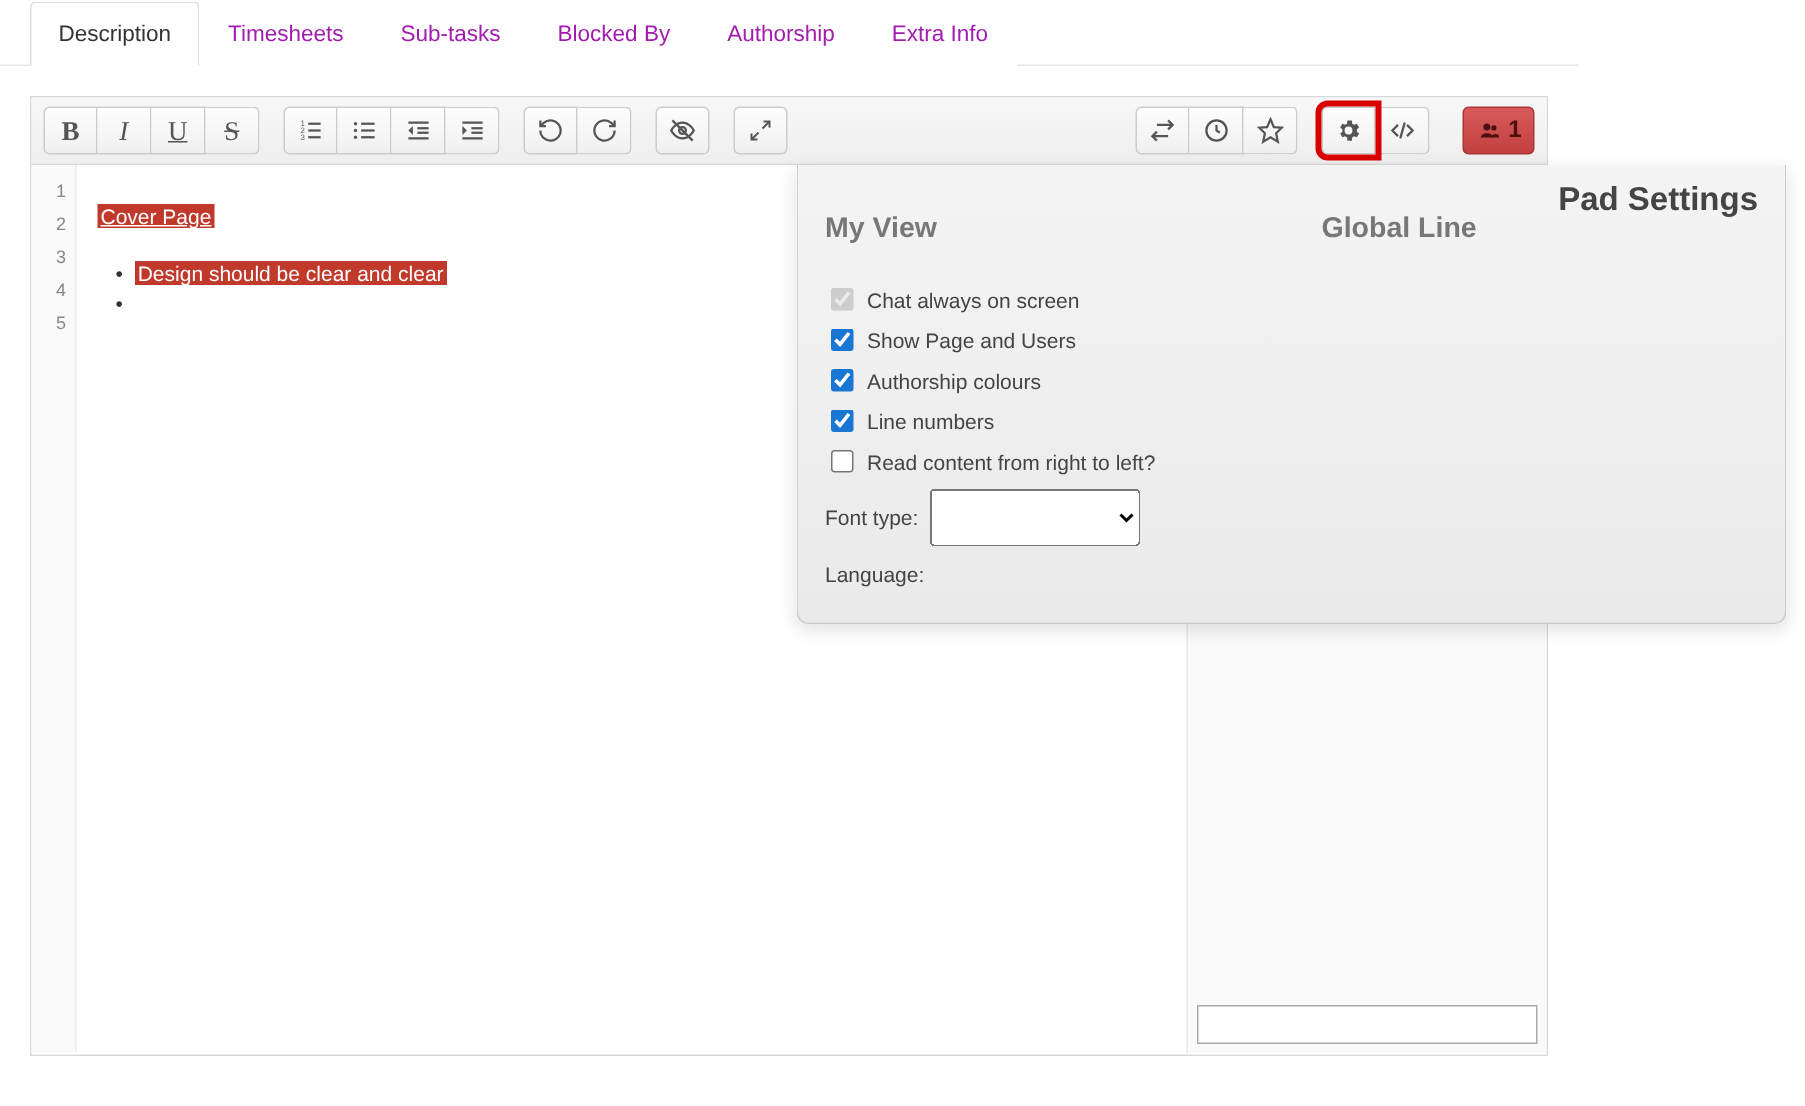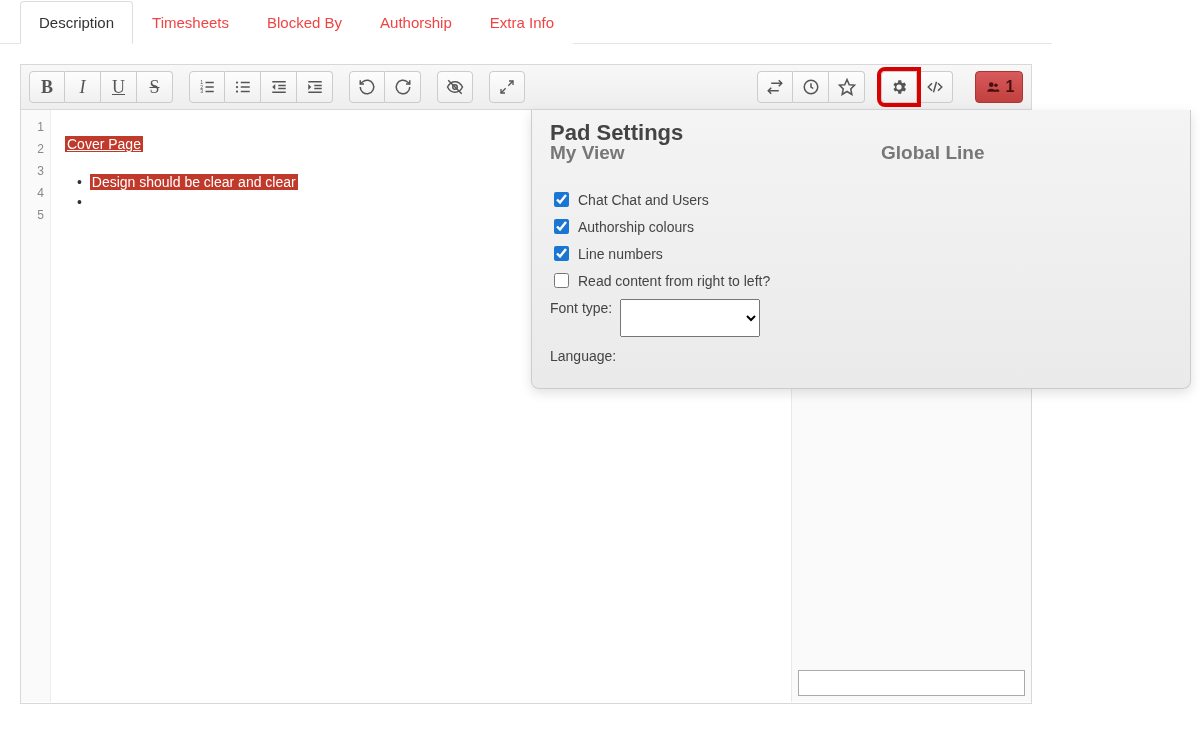--- a/index.html
+++ b/index.html
@@ -17,21 +17,21 @@
   }
   
   .tabs-row {
     padding: 0 20px;
     border-bottom: 1px solid #e5e5e5;
     display: flex;
   }
   .tab {
     padding: 12px 18px;
     font-size: 15px;
-    color: #ef4444;
+    color: #a21caf;
     border: 1px solid transparent;
     border-bottom: none;
     cursor: pointer;
     position: relative;
     top: 1px;
     background: #fff;
   }
   .tab.active {
     border-color: #ddd;
     border-bottom: 1px solid #fff;
@@ -161,40 +161,42 @@
     border-radius: 0 0 8px 8px;
     box-shadow: 0 4px 12px rgba(0,0,0,0.12);
     padding: 14px 18px 18px;
     z-index: 5;
   }
   .settings-popover h2 {
     margin: 0 0 2px;
     font-size: 22px;
     color: #444;
     font-weight: 700;
+    text-align: right;
   }
   .settings-cols { display: flex; gap: 40px; }
   .settings-col { flex: 1; }
   .settings-col h3 {
     margin: 0 0 24px;
     font-size: 19px;
     color: #777;
     font-weight: 700;
   }
   .chk-row {
     display: flex;
     align-items: center;
     gap: 6px;
     font-size: 14px;
     color: #444;
     padding: 3px 0;
   }
   .chk-row input[type=checkbox] { width: 15px; height: 15px; accent-color: #1976d2; }
   .sel-row {
     display: flex;
+    align-items: center;
     gap: 8px;
     font-size: 14px;
     color: #444;
     padding: 5px 0;
   }
   .sel-row select {
     height: 26px;
     font-size: 14px;
     padding: 18px 4px;
     min-width: 140px;
@@ -202,20 +204,21 @@
   svg { display: block; }
 </style>
 </head>
 <body>
 
 <div class="page">
 
   <div class="tabs-row">
     <div class="tab active"><span>Description</span></div>
     <div class="tab"><span>Timesheets</span></div>
+    <div class="tab"><span>Sub-tasks</span></div>
     <div class="tab"><span>Blocked By</span></div>
     <div class="tab"><span>Authorship</span></div>
     <div class="tab"><span>Extra Info</span></div>
   </div>
 
   <div class="editor-wrap">
 
     <div class="toolbar">
       <div class="tb-group">
         <div class="tb-btn">
@@ -375,22 +378,26 @@
         <div class="line bullet"><span class="hl">Design should be clear and clear</span></div>
         <div class="line bullet"></div>
 
         <div class="settings-popover">
           <h2>Pad Settings</h2>
           <div class="settings-cols">
             <div class="settings-col">
               <h3>My View</h3>
 
               <label class="chk-row">
+                <input type="checkbox" checked="" disabled="" style="">
+                <span>Chat always on screen</span>
+              </label>
+              <label class="chk-row">
                 <input type="checkbox" checked="" style="">
-                <span>Chat Chat and Users</span>
+                <span>Show Page and Users</span>
               </label>
               <label class="chk-row">
                 <input type="checkbox" checked="" style="">
                 <span>Authorship colours</span>
               </label>
               <label class="chk-row">
                 <input type="checkbox" checked="" style="">
                 <span>Line numbers</span>
               </label>
               <label class="chk-row">

